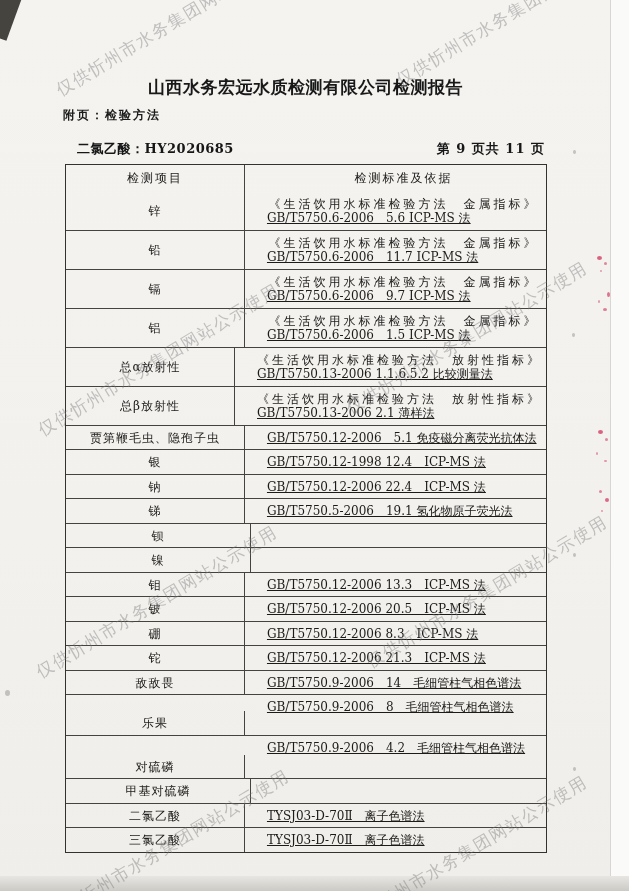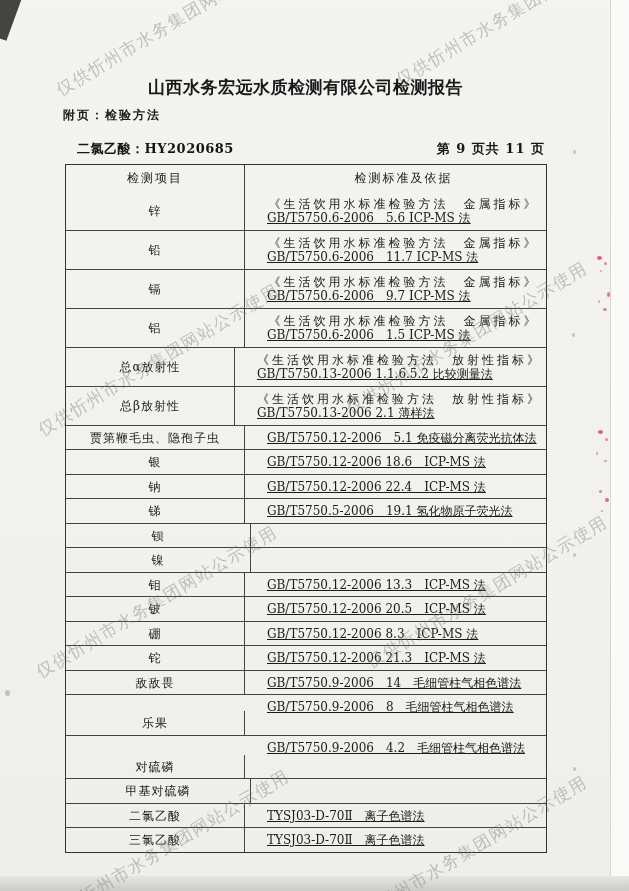--- a/index.html
+++ b/index.html
@@ -135,21 +135,21 @@
           </div>
           <div class="trow">
             <div class="cell item" style="border-right: 1px solid rgb(68, 67, 63);">贾第鞭毛虫、隐孢子虫</div>
             <div class="cell std">
               <div class="std-line">GB/T5750.12-2006　5.1 免疫磁分离荧光抗体法</div>
             </div>
           </div>
           <div class="trow">
             <div class="cell item" style="border-right: 1px solid rgb(68, 67, 63);">银</div>
             <div class="cell std">
-              <div class="std-line">GB/T5750.12-2006 18.6　ICP-MS 法</div>
+              <div class="std-line">GB/T5750.12-1998 12.4　ICP-MS 法</div>
             </div>
           </div>
           <div class="trow">
             <div class="cell item" style="border-right: 1px solid rgb(68, 67, 63);">钠</div>
             <div class="cell std">
               <div class="std-line">GB/T5750.12-2006 22.4　ICP-MS 法</div>
             </div>
           </div>
           <div class="trow">
             <div class="cell item" style="border-right: 1px solid rgb(68, 67, 63);">锑</div>

